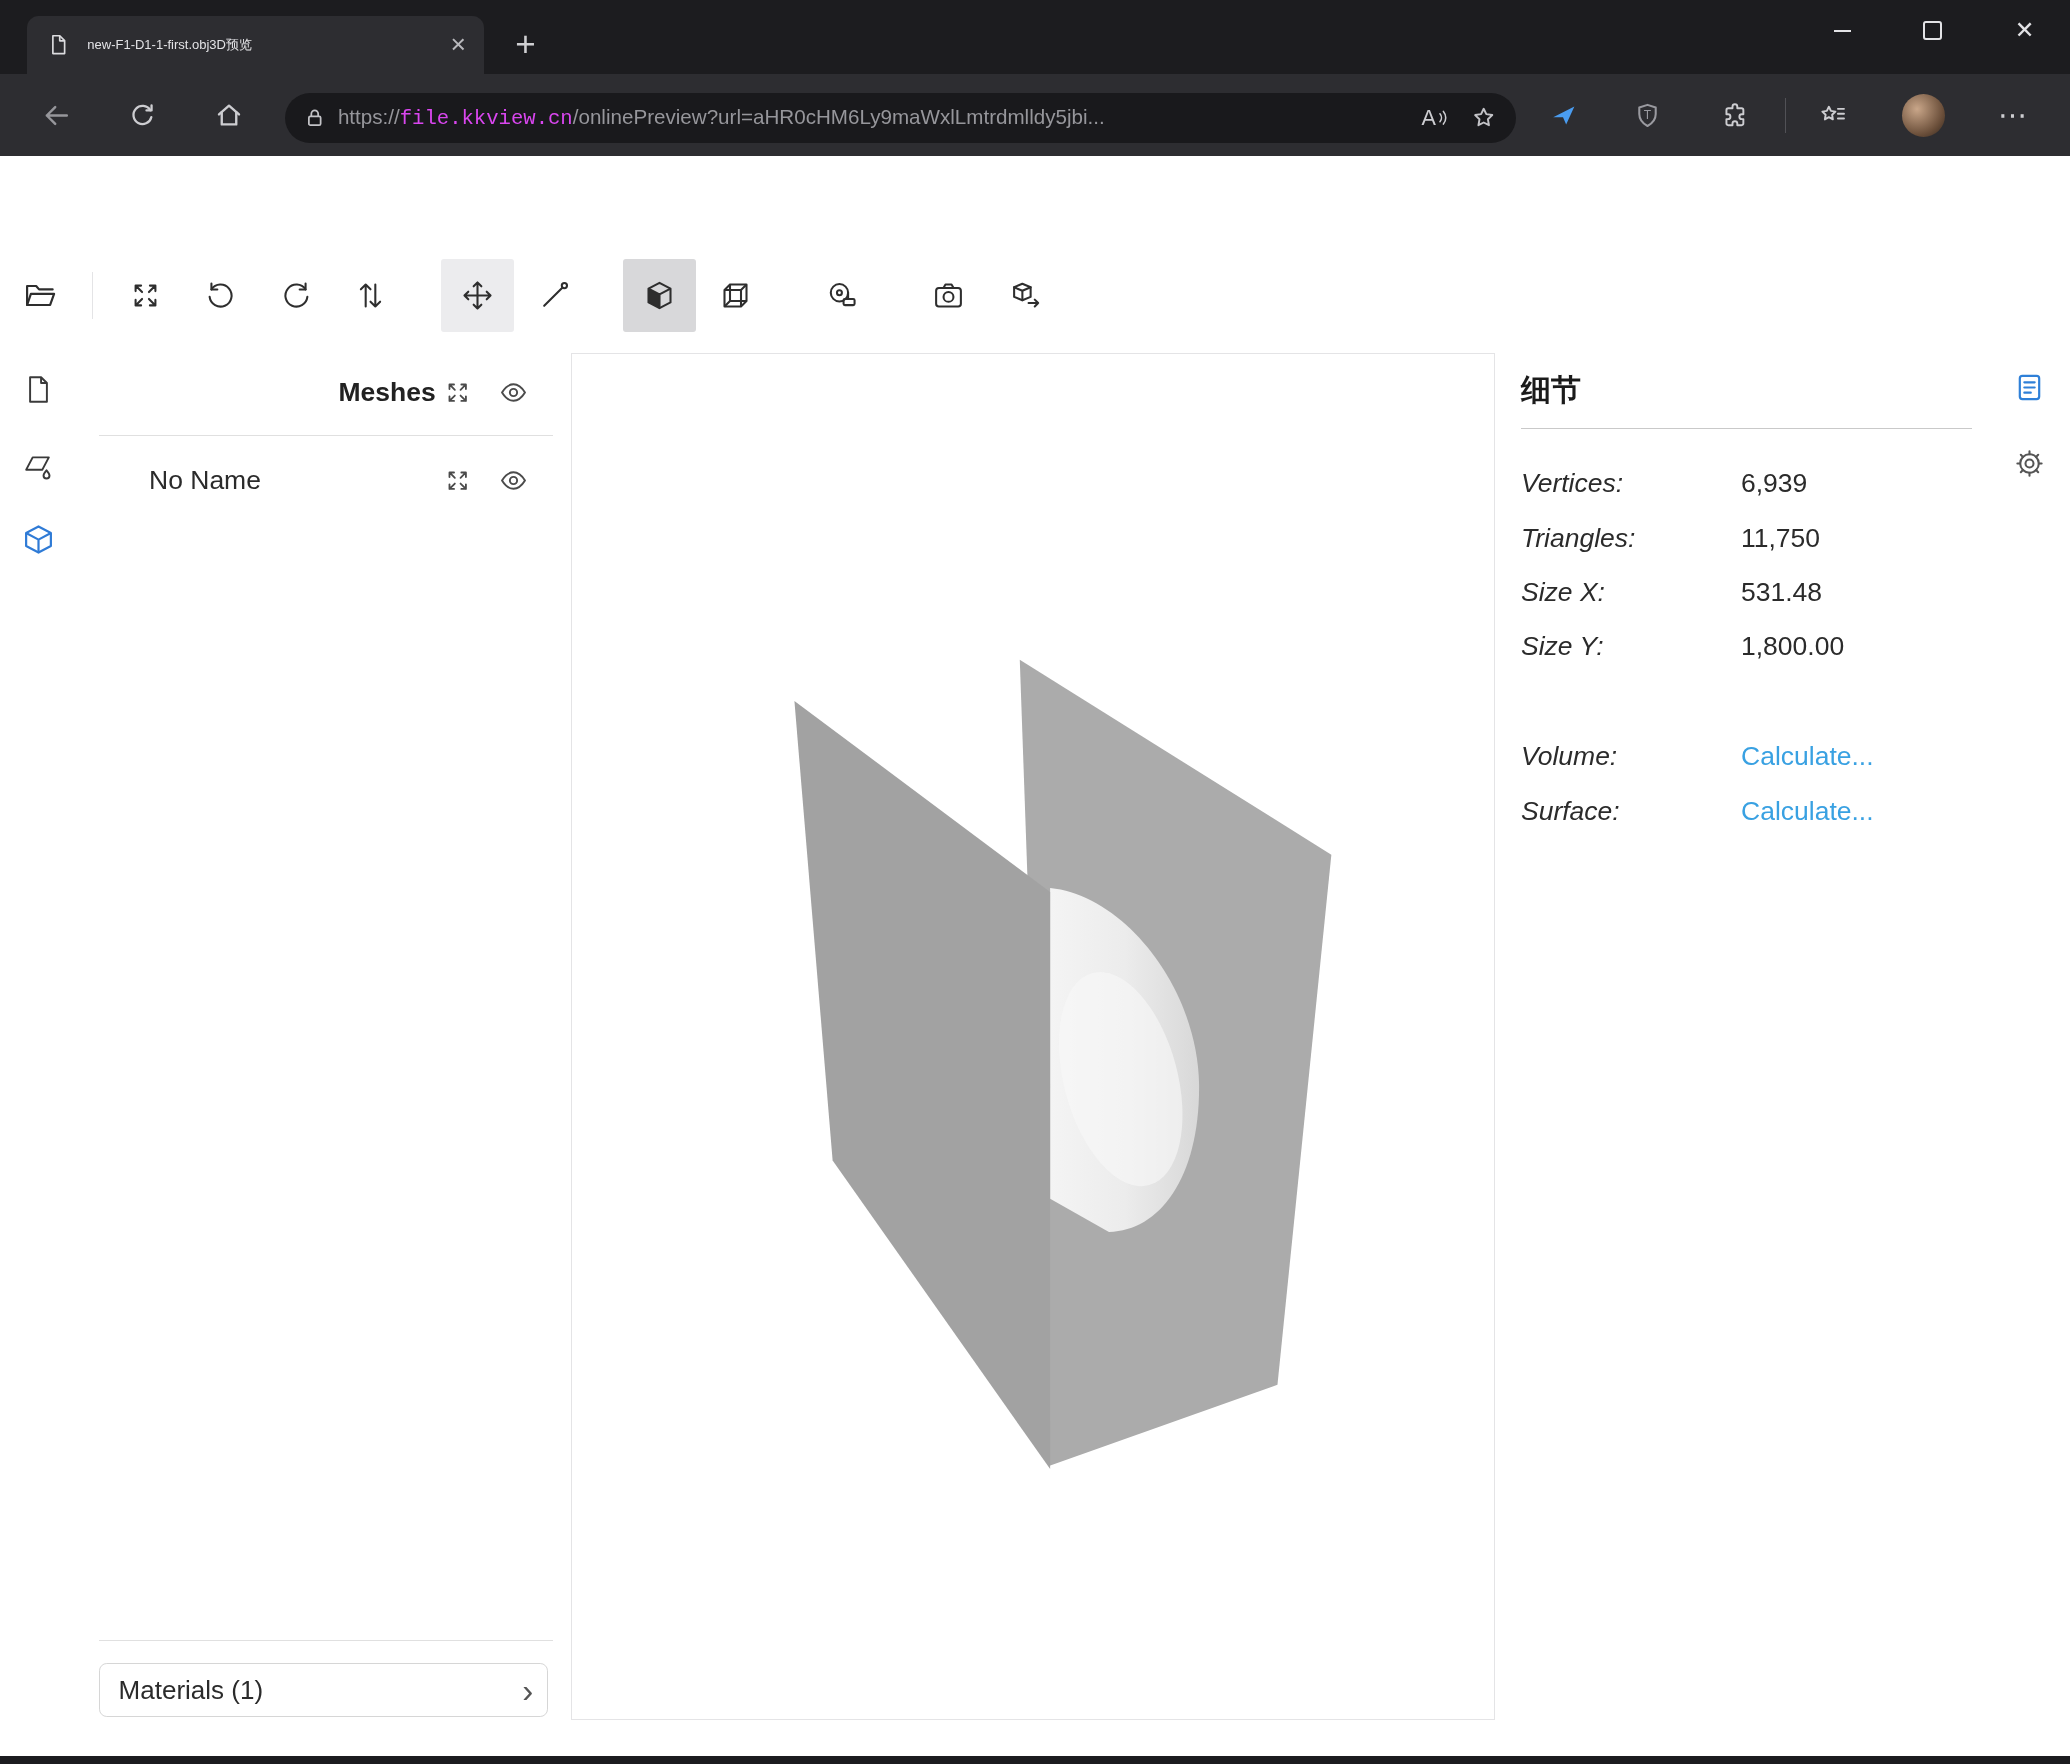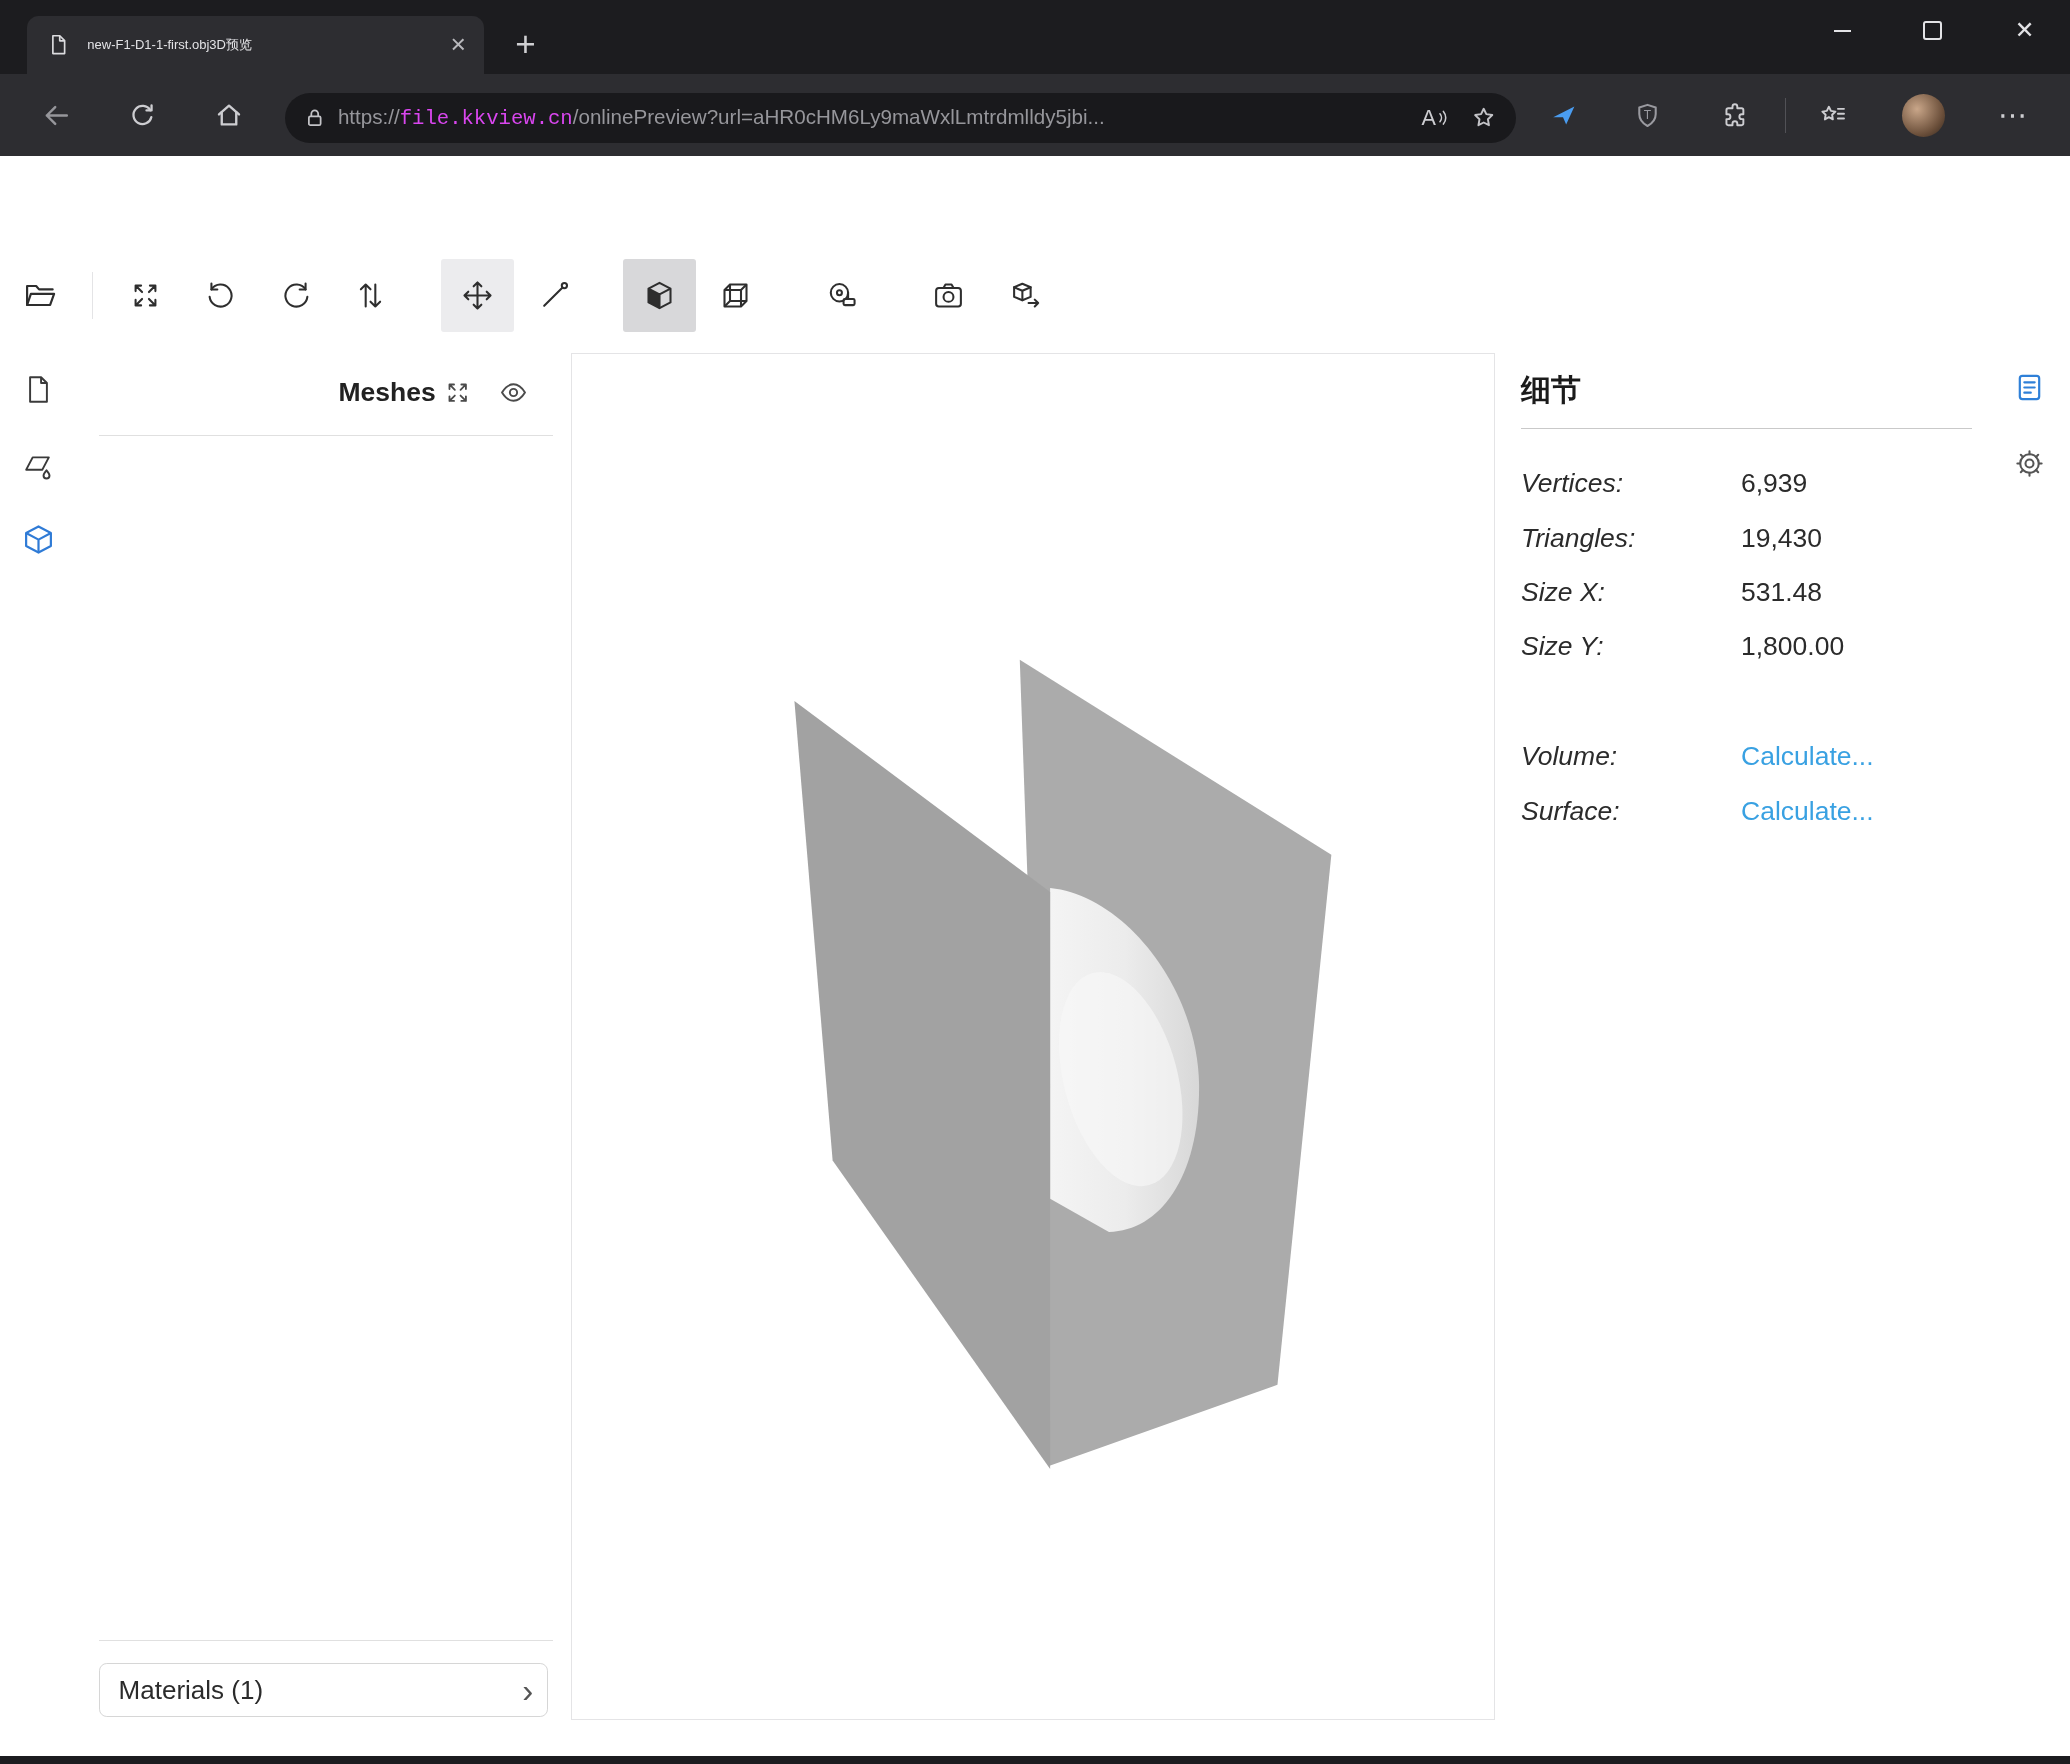--- a/index.html
+++ b/index.html
@@ -267,20 +267,34 @@
     </span>
     <span class="mini-btn">
       <svg viewBox="0 0 24 24" width="29" height="29" fill="none" stroke="#4b4b4b" stroke-width="1.6" stroke-linejoin="round">
           <path d="M2.5 12C5.4 7.3 8.5 5.2 12 5.2s6.6 2.1 9.5 6.8c-2.9 4.7-6 6.8-9.5 6.8S5.4 16.7 2.5 12z"></path>
           <circle cx="12" cy="12" r="3"></circle>
         </svg>
     </span>
   </div>
   <div class="divider" style="left:99px;top:435px;width:454px"></div>
 
+  <div class="mesh-row">
+    <span class="mesh-name">No Name</span>
+    <span class="mini-btn">
+      <svg viewBox="0 0 24 24" width="27.4" height="27.4" fill="none" stroke="#4b4b4b" stroke-width="1.6" stroke-linecap="round" stroke-linejoin="round">
+          <path d="M9.5 9.5 4.8 4.8M4.8 8.8V4.8h4M14.5 9.5l4.7-4.7M15.2 4.8h4v4M9.5 14.5l-4.7 4.7M4.8 15.2v4h4M14.5 14.5l4.7 4.7M19.2 15.2v4h-4"></path>
+        </svg>
+    </span>
+    <span class="mini-btn">
+      <svg viewBox="0 0 24 24" width="29" height="29" fill="none" stroke="#4b4b4b" stroke-width="1.6" stroke-linejoin="round">
+          <path d="M2.5 12C5.4 7.3 8.5 5.2 12 5.2s6.6 2.1 9.5 6.8c-2.9 4.7-6 6.8-9.5 6.8S5.4 16.7 2.5 12z"></path>
+          <circle cx="12" cy="12" r="3"></circle>
+        </svg>
+    </span>
+  </div>
 
   <div class="divider" style="left:99px;top:1640px;width:454px"></div>
   <div class="materials-btn">
     <span class="materials-label">Materials (1)</span>
     <span class="chev">›</span>
   </div>
 
   <div class="viewport">
     <svg width="922" height="1365" viewBox="0 0 941 1393">
       <defs>
@@ -299,21 +313,21 @@
 
   <div class="details-header">细节</div>
   <div class="divider" style="left:1521px;top:428px;width:451px;background:#c9c9c9"></div>
 
   <div class="detail-row" style="top:456px">
     <span class="detail-label">Vertices:</span>
     <span class="detail-value">6,939</span>
   </div>
   <div class="detail-row" style="top:511px">
     <span class="detail-label">Triangles:</span>
-    <span class="detail-value">19,430</span>
+    <span class="detail-value">11,750</span>
   </div>
   <div class="detail-row" style="top:565px">
     <span class="detail-label">Size X:</span>
     <span class="detail-value">531.48</span>
   </div>
   <div class="detail-row" style="top:619px">
     <span class="detail-label">Size Y:</span>
     <span class="detail-value">1,800.00</span>
   </div>
   <div class="detail-row" style="top:729px">

